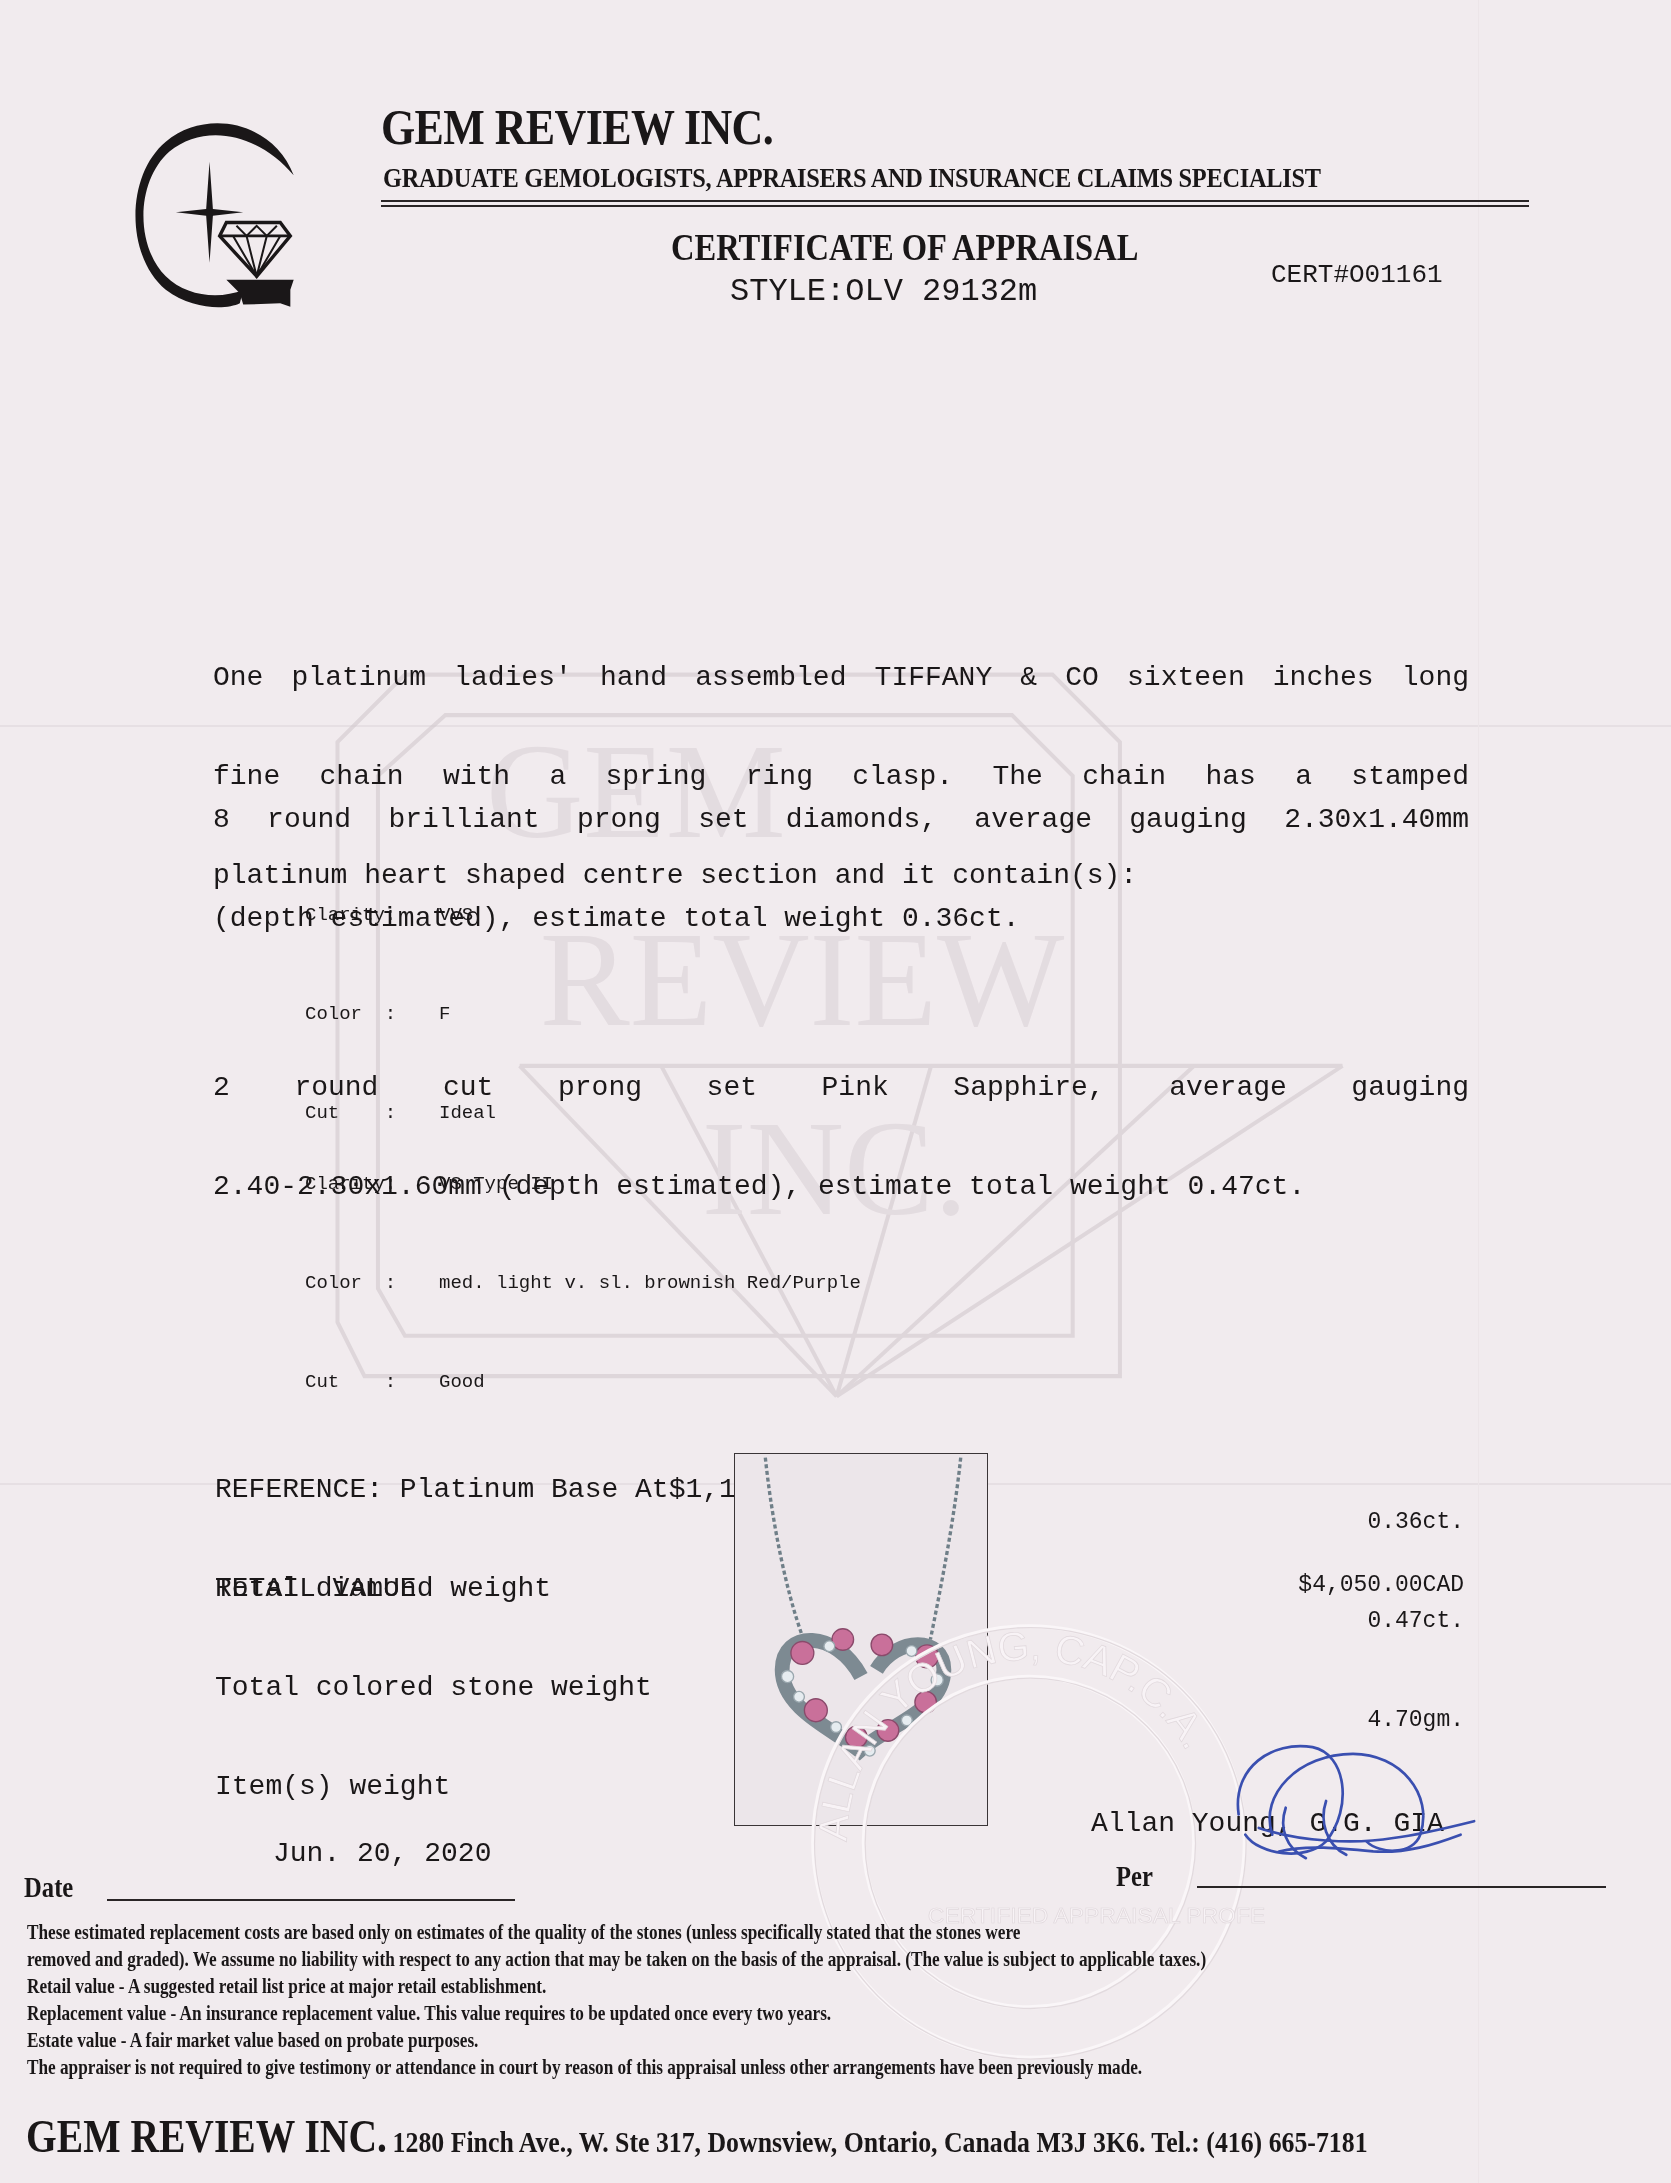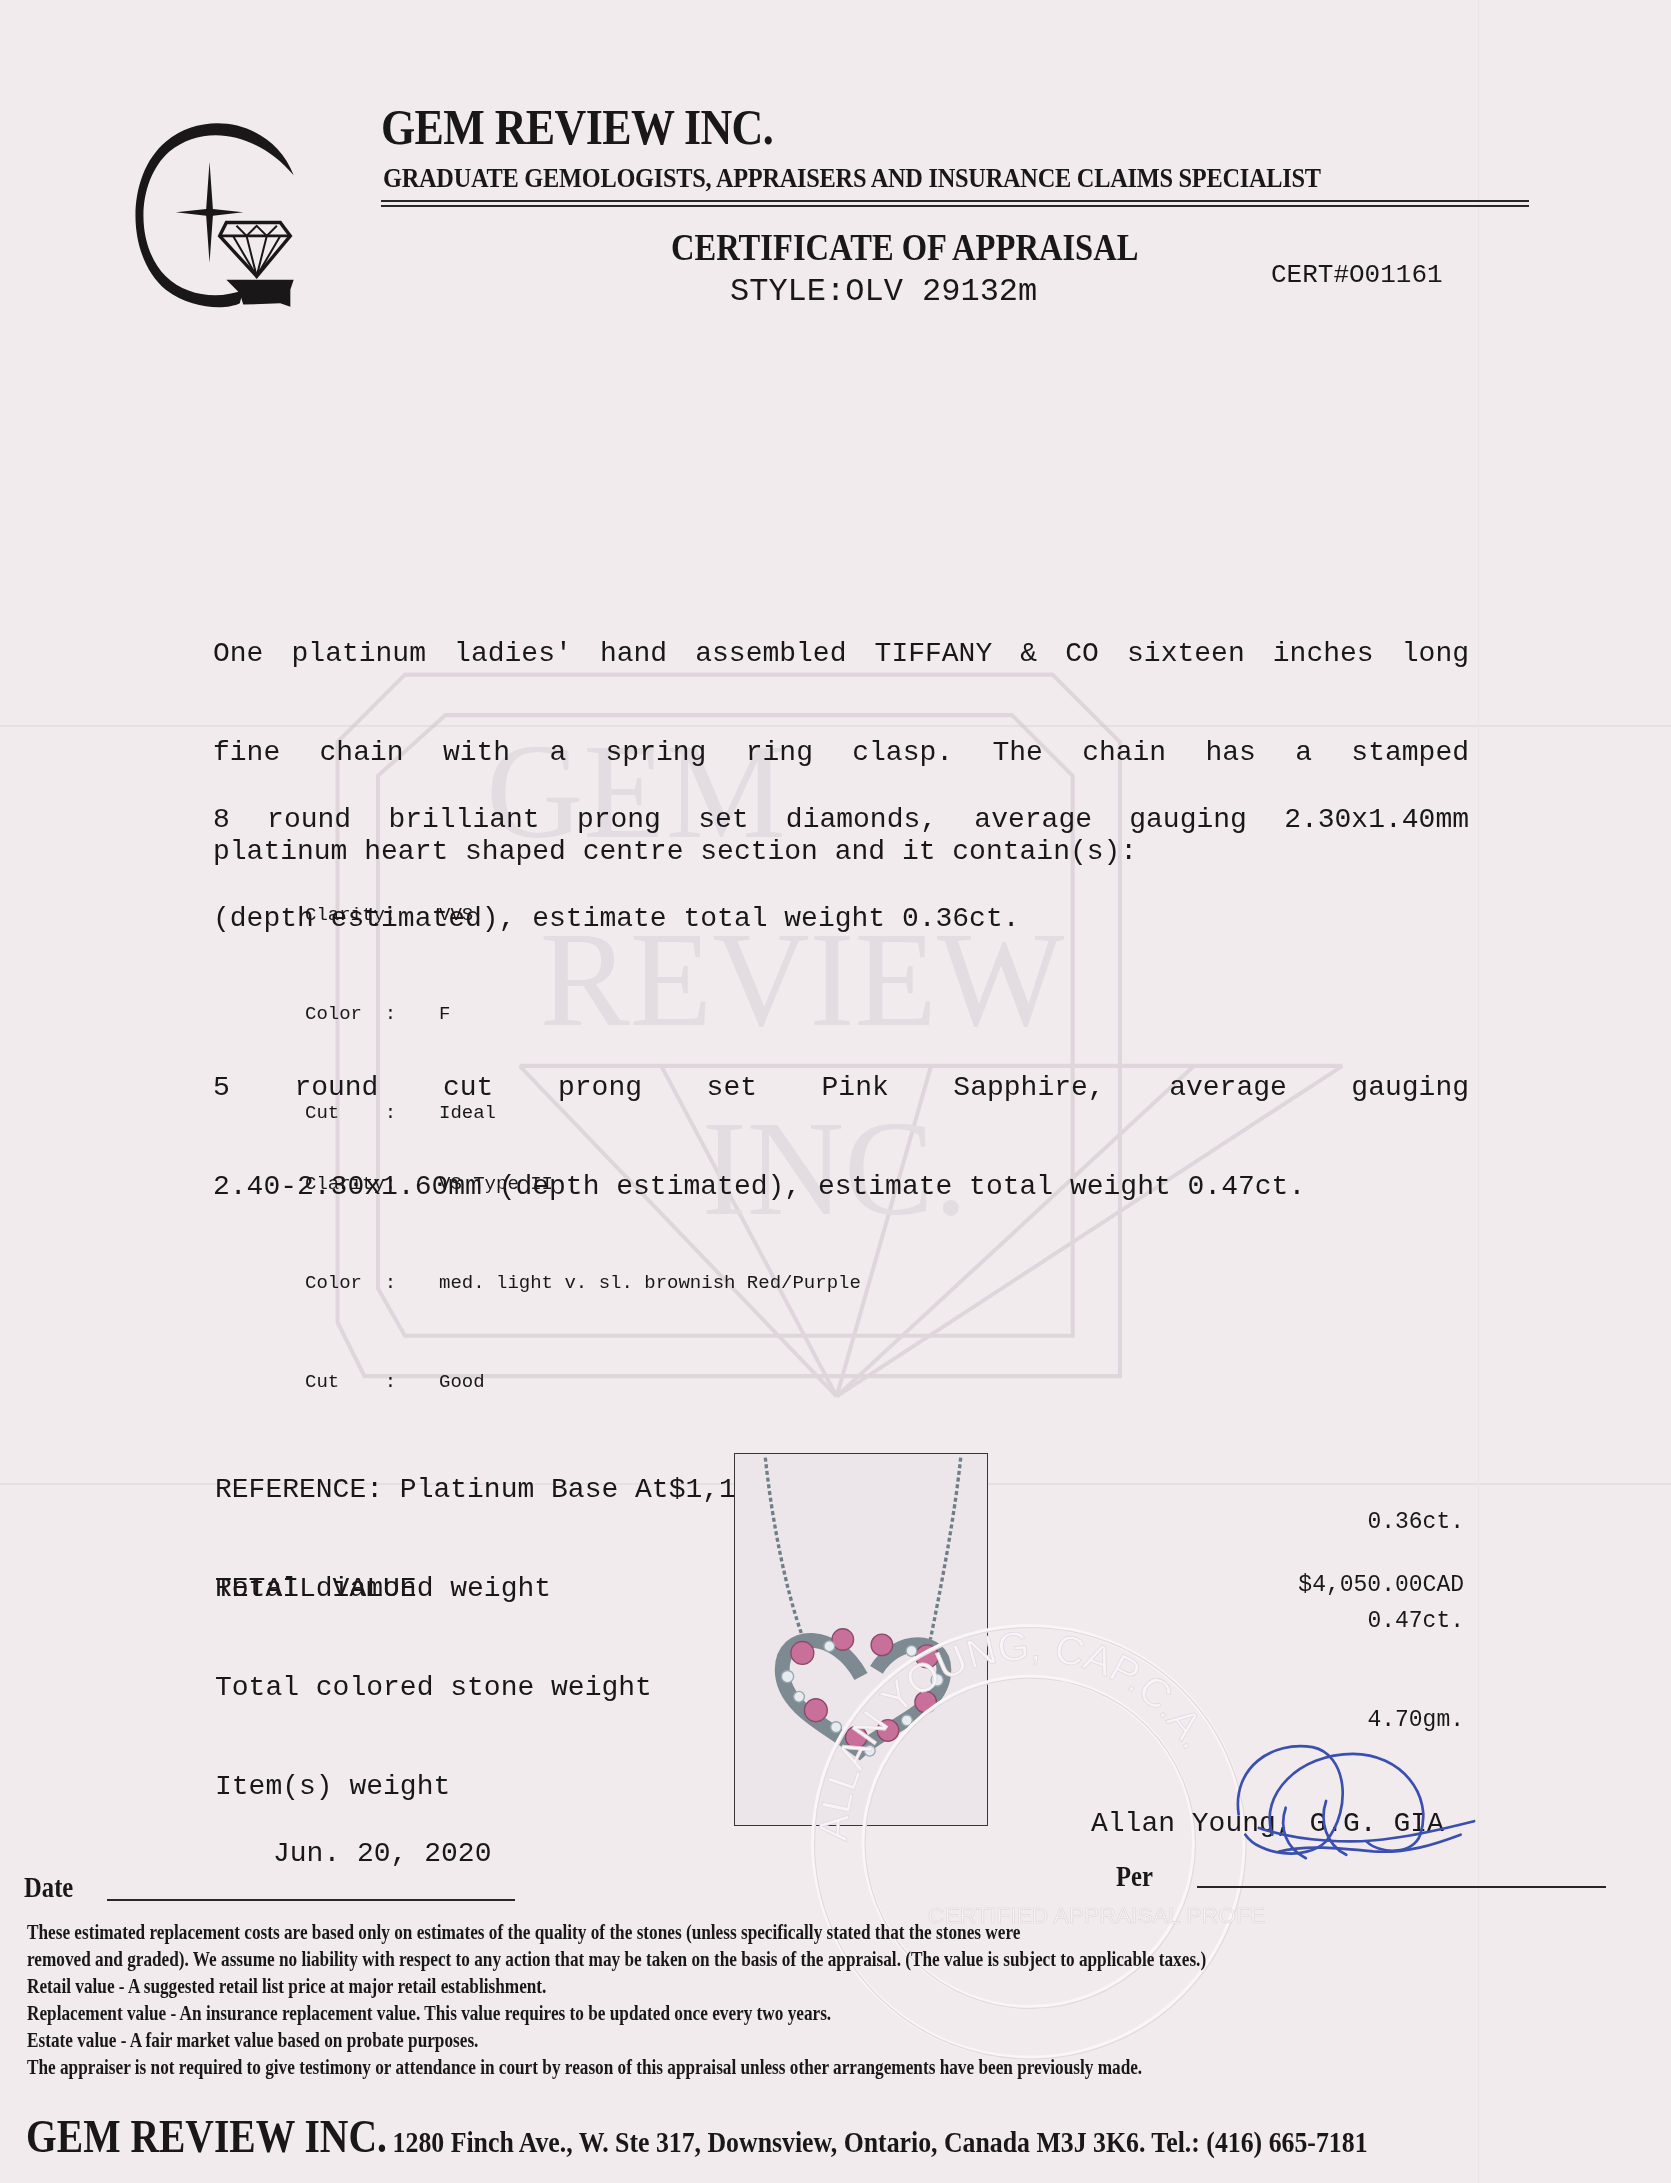--- a/index.html
+++ b/index.html
@@ -95,38 +95,38 @@
 </svg>
 
 <div id="company-name" class="abs serifb">GEM REVIEW INC.</div>
 <div id="tagline" class="abs serifb">GRADUATE GEMOLOGISTS, APPRAISERS AND INSURANCE CLAIMS SPECIALIST</div>
 <div class="abs double-rule" style="top:200px;"></div>
 <div class="abs double-rule" style="top:205px;"></div>
 <div id="cert-title" class="abs serifb">CERTIFICATE OF APPRAISAL</div>
 <div id="style-line" class="abs mono">STYLE:OLV 29132m</div>
 <div id="cert-no" class="abs mono">CERT#O01161</div>
 
-<div class="abs para mono body-text" style="top:571px;">
+<div class="abs para mono body-text" style="top:595px;">
   <div class="justify">One platinum ladies' hand assembled TIFFANY &amp; CO sixteen inches long</div>
   <div class="justify">fine chain with a spring ring clasp. The chain has a stamped</div>
   <div>platinum heart shaped centre section and it contain(s):</div>
 </div>
 
 <div class="abs para mono body-text" style="top:737px;">
   <div class="justify">8 round brilliant prong set diamonds, average gauging 2.30x1.40mm</div>
   <div>(depth estimated), estimate total weight 0.36ct.</div>
 </div>
 <div class="abs spec mono" style="top:833px;">
   <div><span class="k">Clarity:</span><span>VVS</span></div>
   <div><span class="k">Color  :</span><span>F</span></div>
   <div><span class="k">Cut    :</span><span>Ideal</span></div>
 </div>
 
 <div class="abs para mono body-text" style="top:1005px;">
-  <div class="justify">5 round cut prong set Pink Sapphire, average gauging</div>
+  <div class="justify">2 round cut prong set Pink Sapphire, average gauging</div>
   <div>2.40-2.30x1.60mm (depth estimated), estimate total weight 0.47ct.</div>
 </div>
 <div class="abs spec mono" style="top:1102px;">
   <div><span class="k">Clarity:</span><span>VS Type II</span></div>
   <div><span class="k">Color  :</span><span>med. light v. sl. brownish Red/Purple</span></div>
   <div><span class="k">Cut    :</span><span>Good</span></div>
 </div>
 
 <div class="abs sum-left mono" style="top:1407px;">
   <div>REFERENCE: Platinum Base At$1,100.00CAD/OZ</div>

